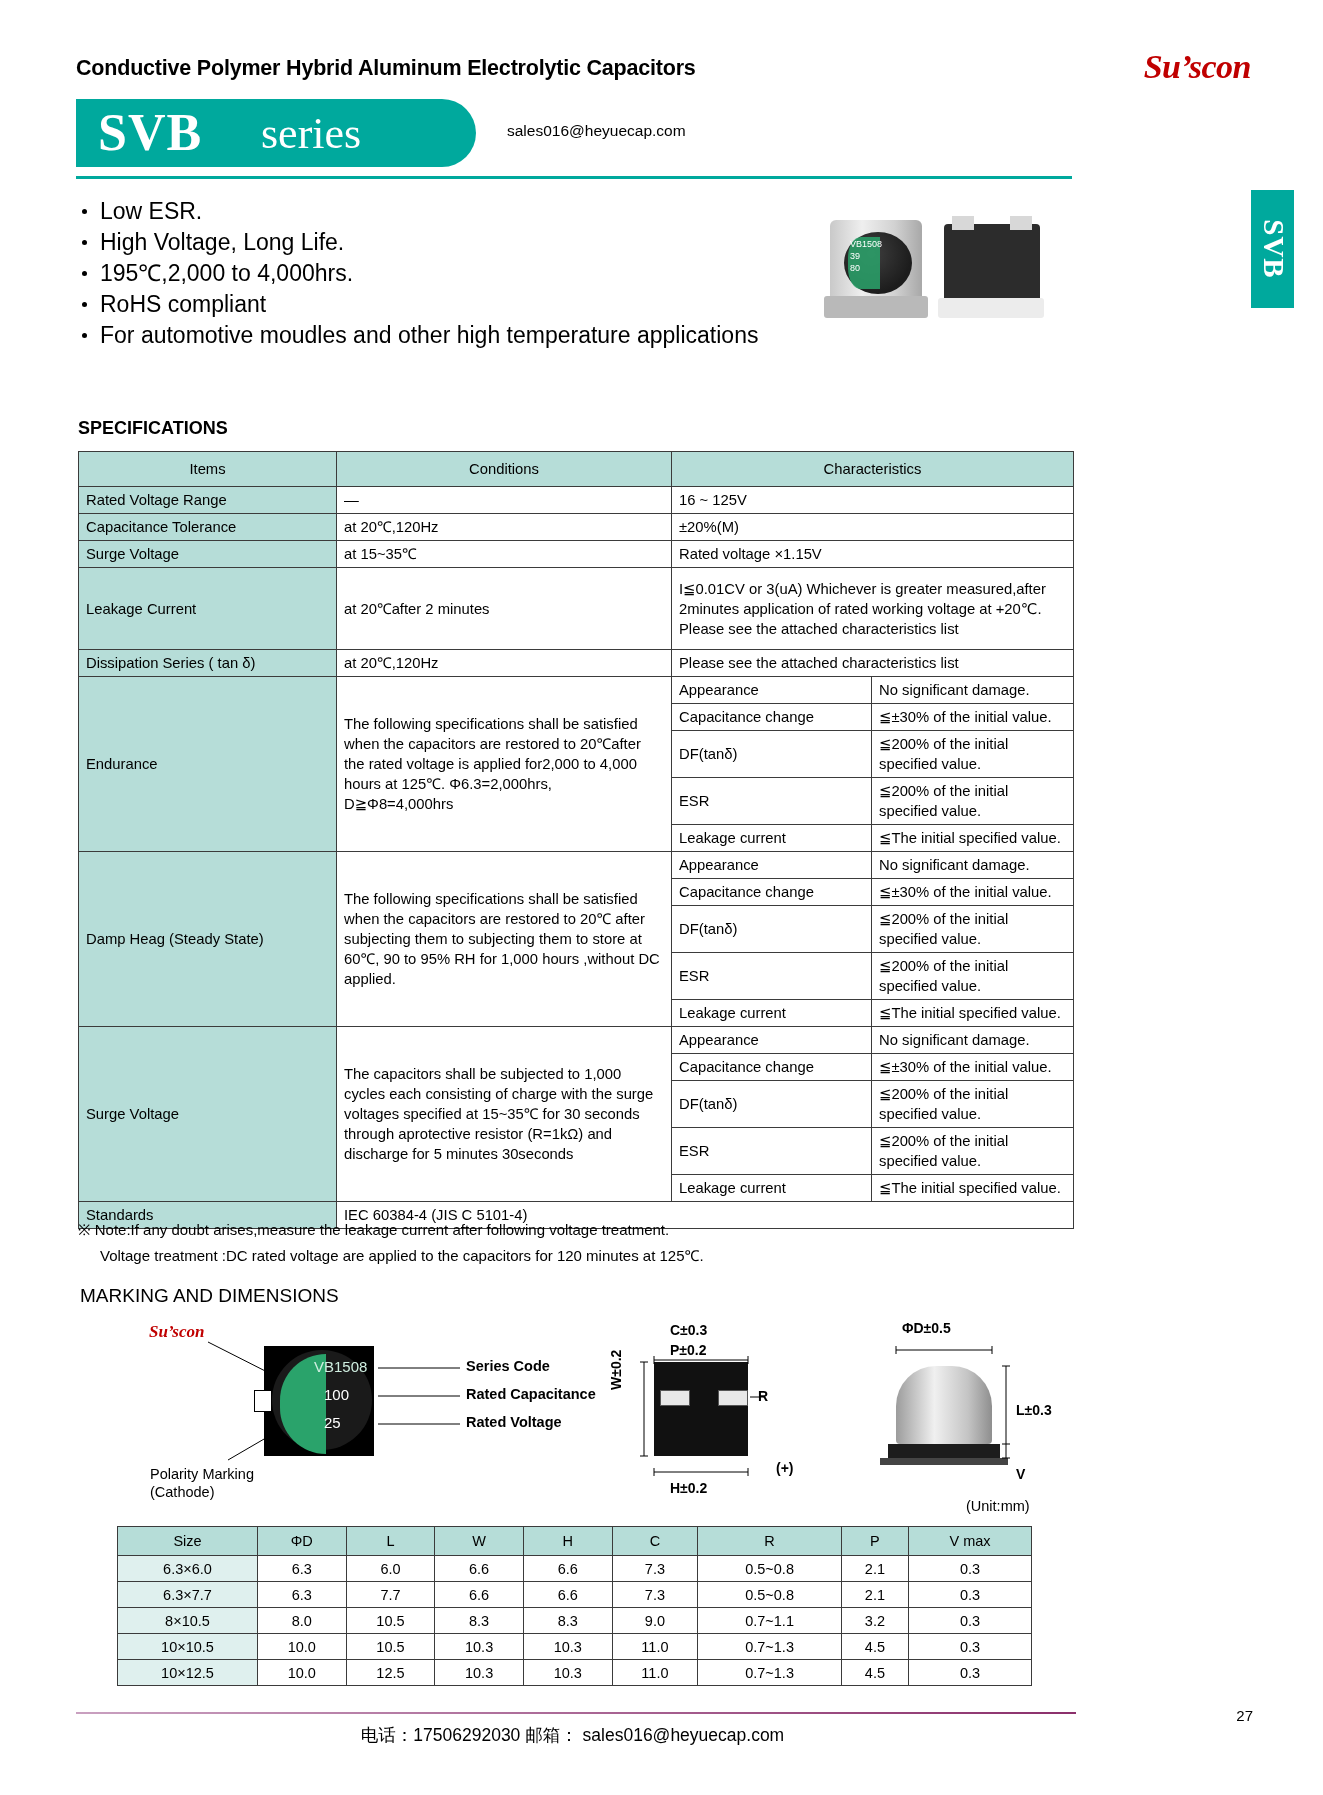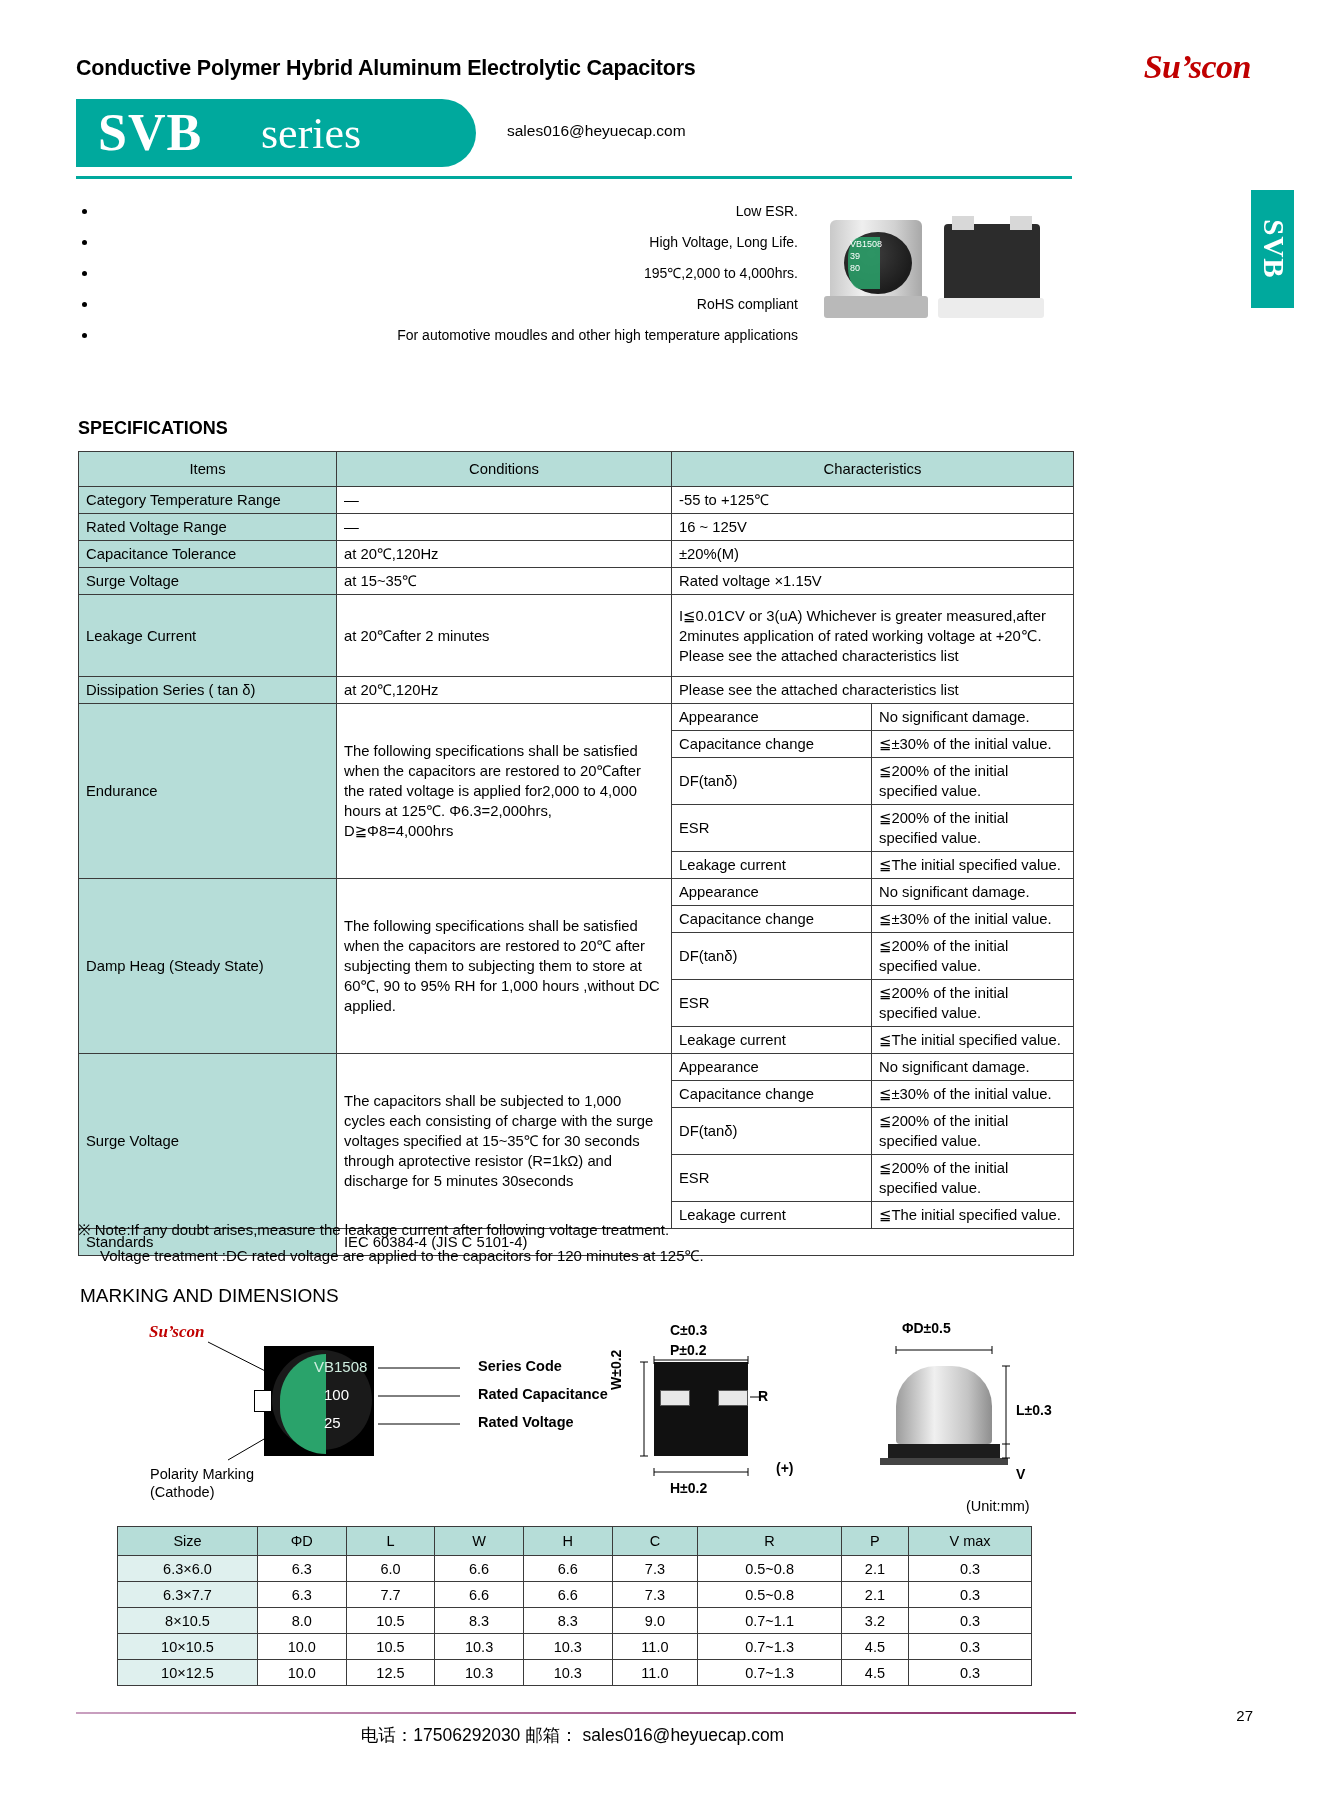--- a/index.html
+++ b/index.html
@@ -106,26 +106,25 @@
 
   
   .bullets {
     position: absolute;
     left: 78px;
     top: 197px;
     width: 720px;
   }
   .bullets li {
     list-style: none;
-    font-size: 14px;
+    font-size: 23px;
     line-height: 29px;
     position: relative;
     padding-left: 22px;
     margin-bottom: 2px;
-    text-align: right;
   }
   .bullets li:before {
     content: "";
     position: absolute;
     left: 4px;
     top: 12px;
     width: 5px;
     height: 5px;
     border-radius: 50%;
     background: #000;
@@ -278,21 +277,21 @@
   }
   .cap-face-circ {
     position: absolute; left: 8px; top: 4px; width: 100px; height: 100px;
     border-radius: 50%; background: #1a1a1a;
   }
   .cap-face-green {
     position: absolute; left: 8px; top: 4px; width: 46px; height: 100px;
     border-radius: 50px 0 0 50px; background: #2aa36b;
   }
   .face-txt { position: absolute; color: #fff; font-size: 15px; }
-  .lead-lbl { position: absolute; font-size: 14.5px; font-weight: bold; margin-left: 12px; }
+  .lead-lbl { position: absolute; font-size: 14.5px; font-weight: bold; }
   .pol-lbl { position: absolute; left: 72px; top: 155px; font-size: 14.5px; line-height: 18px; }
   .notch {
     position: absolute; left: 176px; top: 80px; width: 16px; height: 20px;
     border: 1.5px solid #000; background: #fff;
   }
 
   .topview { position: absolute; left: 530px; top: 10px; width: 230px; height: 190px; }
   .tv-body {
     position: absolute; left: 46px; top: 42px; width: 94px; height: 94px; background: #111;
   }
@@ -390,25 +389,20 @@
 
   <table class="spec-table">
     <thead>
       <tr>
         <td>Items</td>
         <td>Conditions</td>
         <td>Characteristics</td>
       </tr>
     </thead>
     <tbody>
-      <tr>
-        <td class="lbl">Category Temperature Range</td>
-        <td class="cond ctr">—</td>
-        <td>-55  to +125℃</td>
-      </tr>
       <tr>
         <td class="lbl">Rated Voltage Range</td>
         <td class="cond ctr">—</td>
         <td>16 ~ 125V</td>
       </tr>
       <tr>
         <td class="lbl">Capacitance Tolerance</td>
         <td class="cond">at 20℃,120Hz</td>
         <td>±20%(M)</td>
       </tr>

